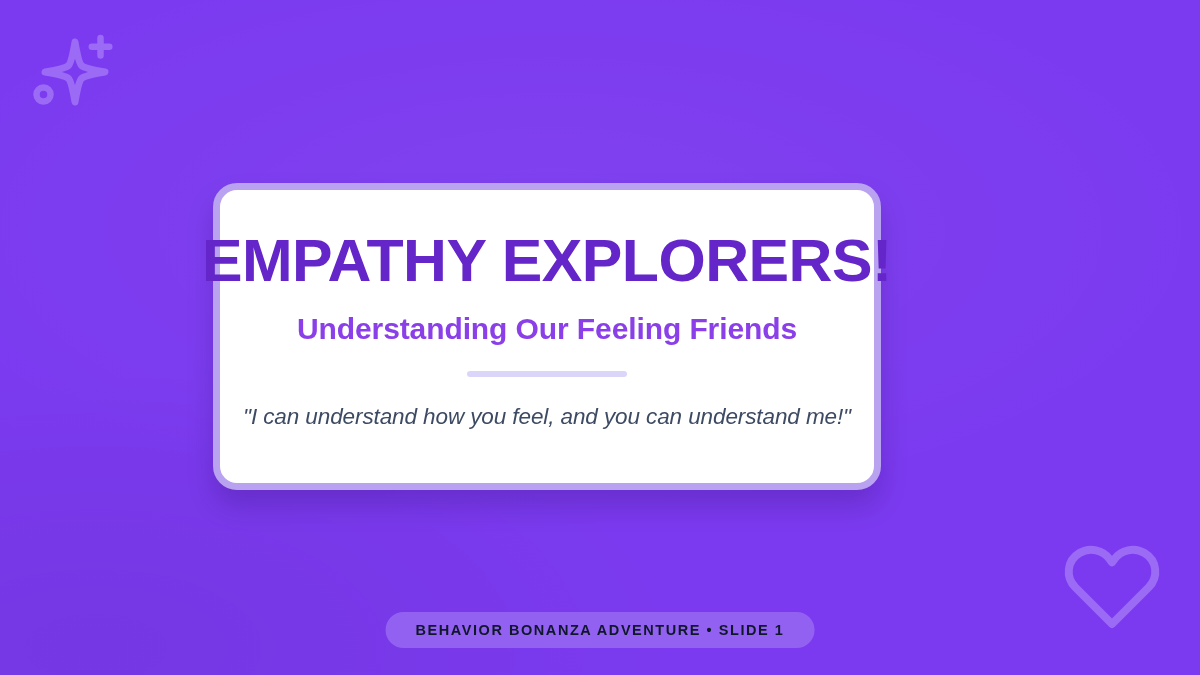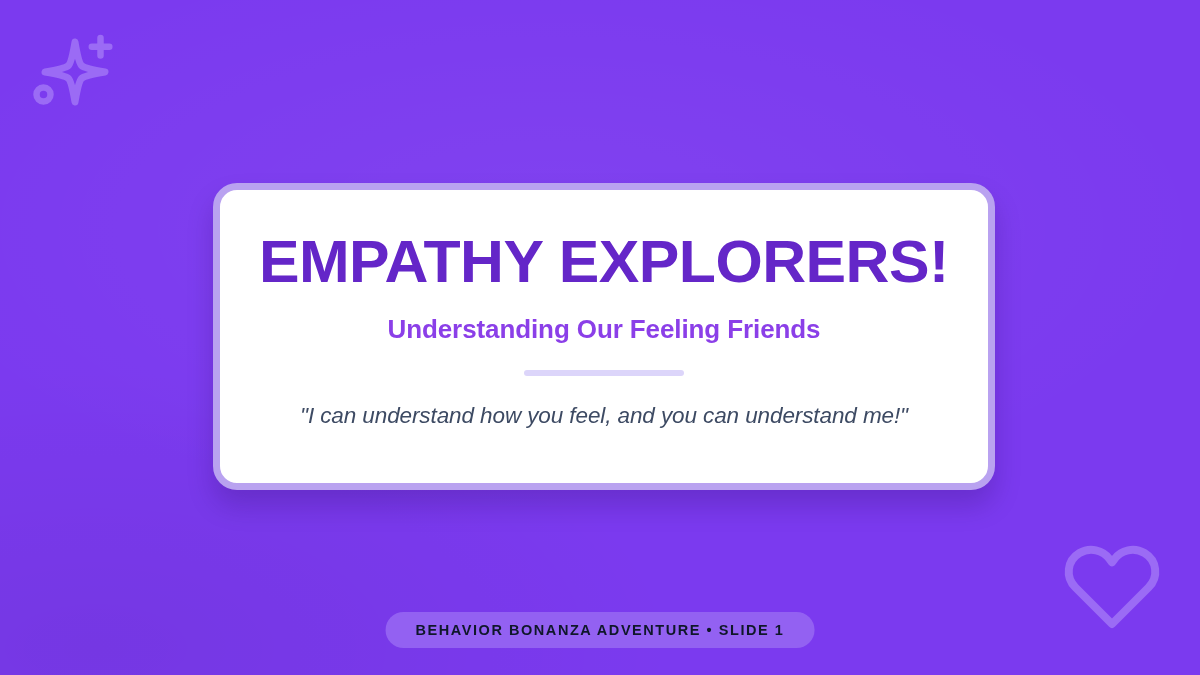--- a/index.html
+++ b/index.html
@@ -32,21 +32,21 @@
   .deco-heart{
     position:absolute; left:1062px; top:542px;
     width:100px; height:92px;
   }
   .deco-sparkle svg, .deco-heart svg{ display:block; width:100%; height:100%; }
 
   
   .card{
     position:absolute;
     left:213px; top:183px;
-    width:782px; height:307px;
+    width:668px; height:307px;
     background:#ffffff;
     border:7px solid #b9a2f0;
     border-radius:24px;
     box-shadow:0 16px 26px rgba(40,10,90,0.22);
     display:flex;
     flex-direction:column;
     align-items:center;
     justify-content:center;
     padding:16px 34px 28px;
   }
@@ -58,21 +58,21 @@
     line-height:1.02;
     letter-spacing:-0.5px;
     color:#6426c8;
     text-align:center;
     transform:scaleX(1.03);
     white-space:nowrap;
   }
 
   .card-subtitle{
     margin-top:21px;
-    font-size:26px;
+    font-size:30px;
     font-weight:700;
     letter-spacing:-0.1px;
     color:#8b3fe8;
     text-align:center;
     white-space:nowrap;
   }
 
   .card-divider{
     margin-top:25px;
     width:160px; height:6px;

